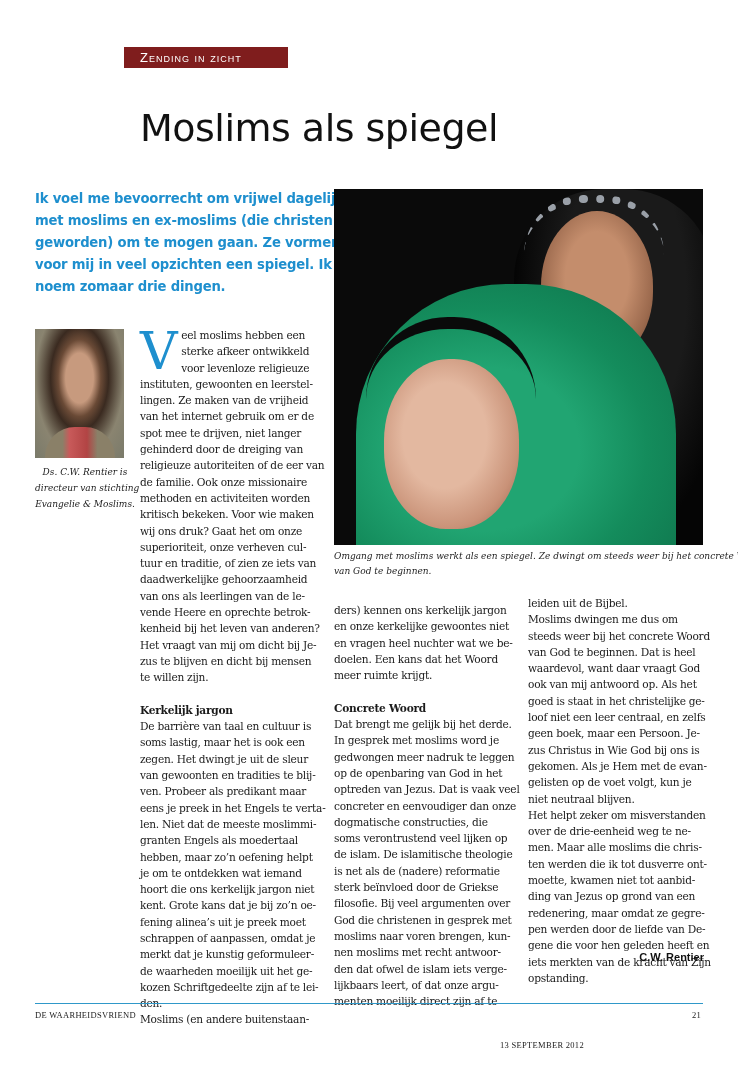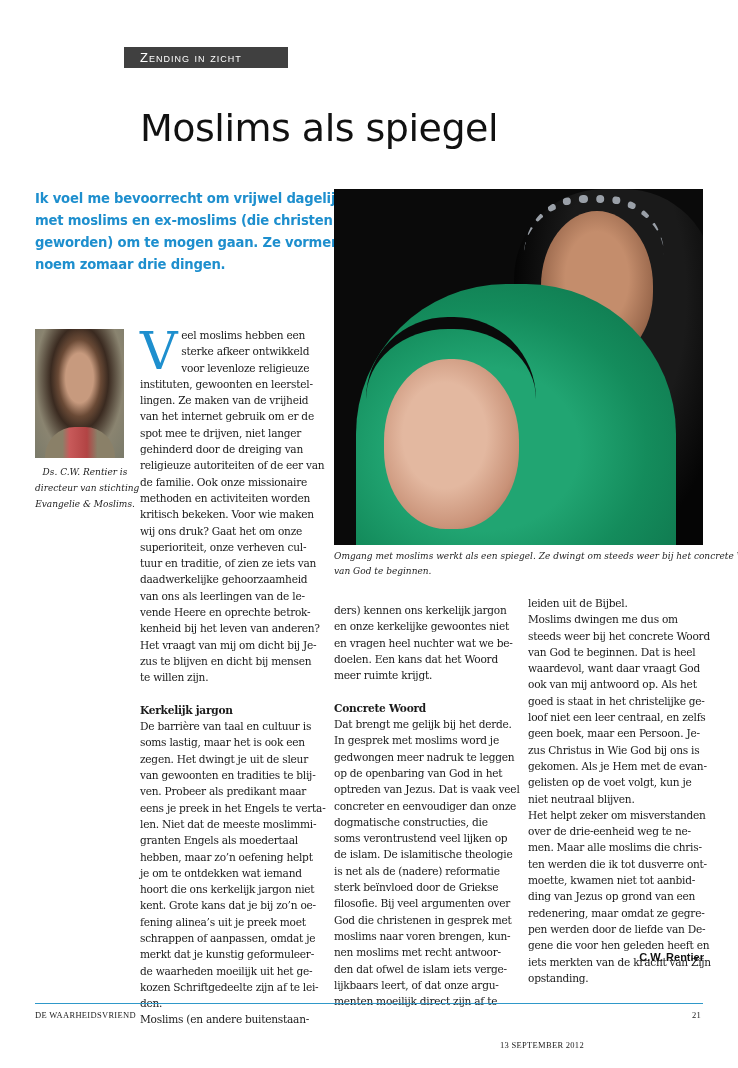--- a/index.html
+++ b/index.html
@@ -1,20 +1,20 @@
 <!DOCTYPE html>
 <html><head>
   <meta charset="utf-8">
   <style>
     html, body { margin: 0; padding: 0; background: #ffffff; }
     body { width: 738px; height: 1068px; position: relative; overflow: hidden; color: #1a1a1a; }
 
     .section-tag {
       position: absolute; left: 124px; top: 47px; width: 164px; height: 21px;
-      background: #404040; color: #fff; font-family: "Liberation Sans", sans-serif;
+      background: #7f1d1d; color: #fff; font-family: "Liberation Sans", sans-serif;
       font-size: 13px; letter-spacing: 1px; line-height: 21px; padding-left: 16px; box-sizing: border-box;
       font-variant: small-caps;
     }
     .title {
       position: absolute; left: 140px; top: 106px; margin: 0;
       font-family: "DejaVu Sans", sans-serif; font-weight: normal; font-size: 38px;
       letter-spacing: -0.5px; color: #111;
     }
     .intro {
       position: absolute; left: 35px; top: 188px; width: 290px;
@@ -112,20 +112,21 @@
 </head>
 <body>
 
 <div class="section-tag">Zending in zicht</div>
 <h1 class="title">Moslims als spiegel</h1>
 
 <div class="intro" id="intro">
     <span class="line">Ik voel me bevoorrecht om vrijwel dagelijks</span>
     <span class="line">met moslims en ex-moslims (die christen zijn</span>
     <span class="line">geworden) om te mogen gaan. Ze vormen</span>
+    <span class="line">voor mij in veel opzichten een spiegel. Ik</span>
     <span class="line">noem zomaar drie dingen.</span>
   </div>
 
 <div class="author-photo">
     <div class="shirt"></div>
   </div>
 <div class="author-caption" id="author-caption">
     <span class="line">Ds. C.W. Rentier is</span>
     <span class="line">directeur van stichting</span>
     <span class="line">Evangelie &amp; Moslims.</span>

